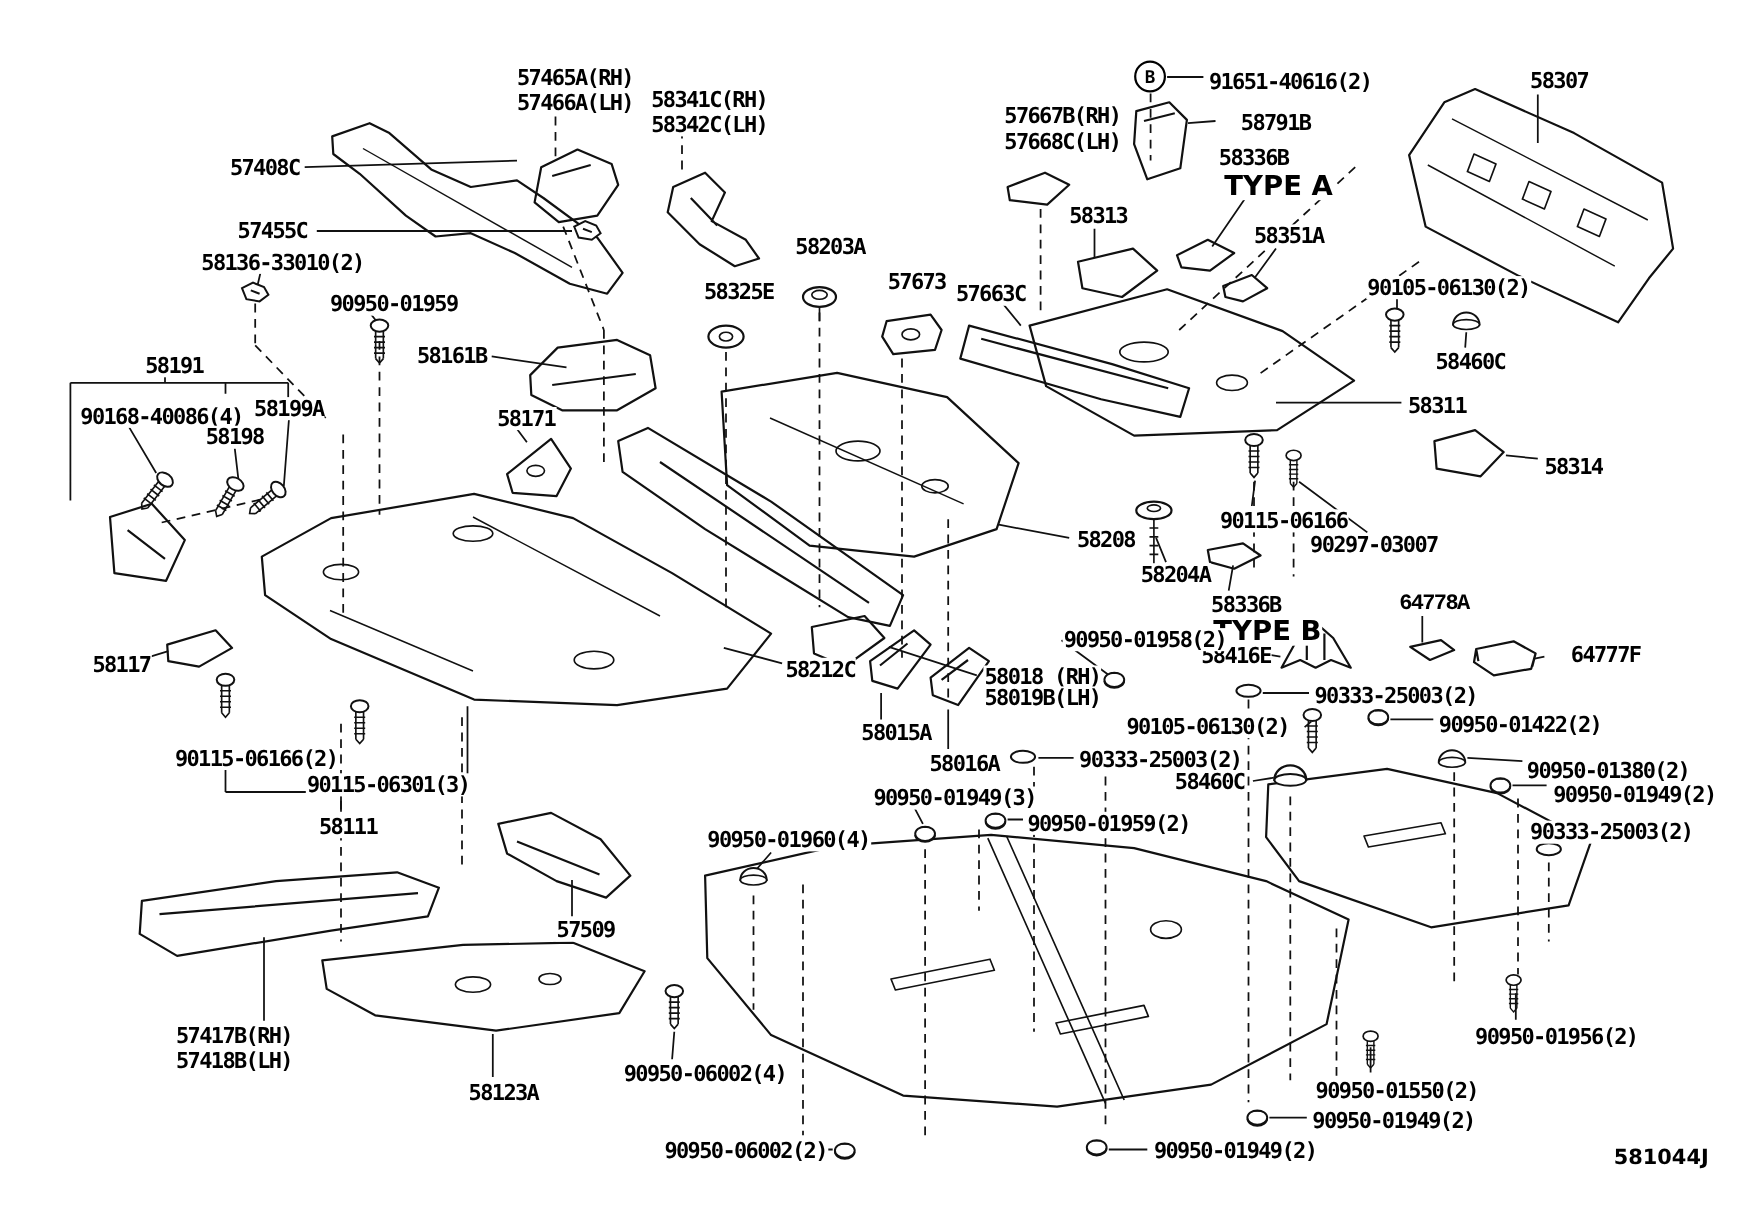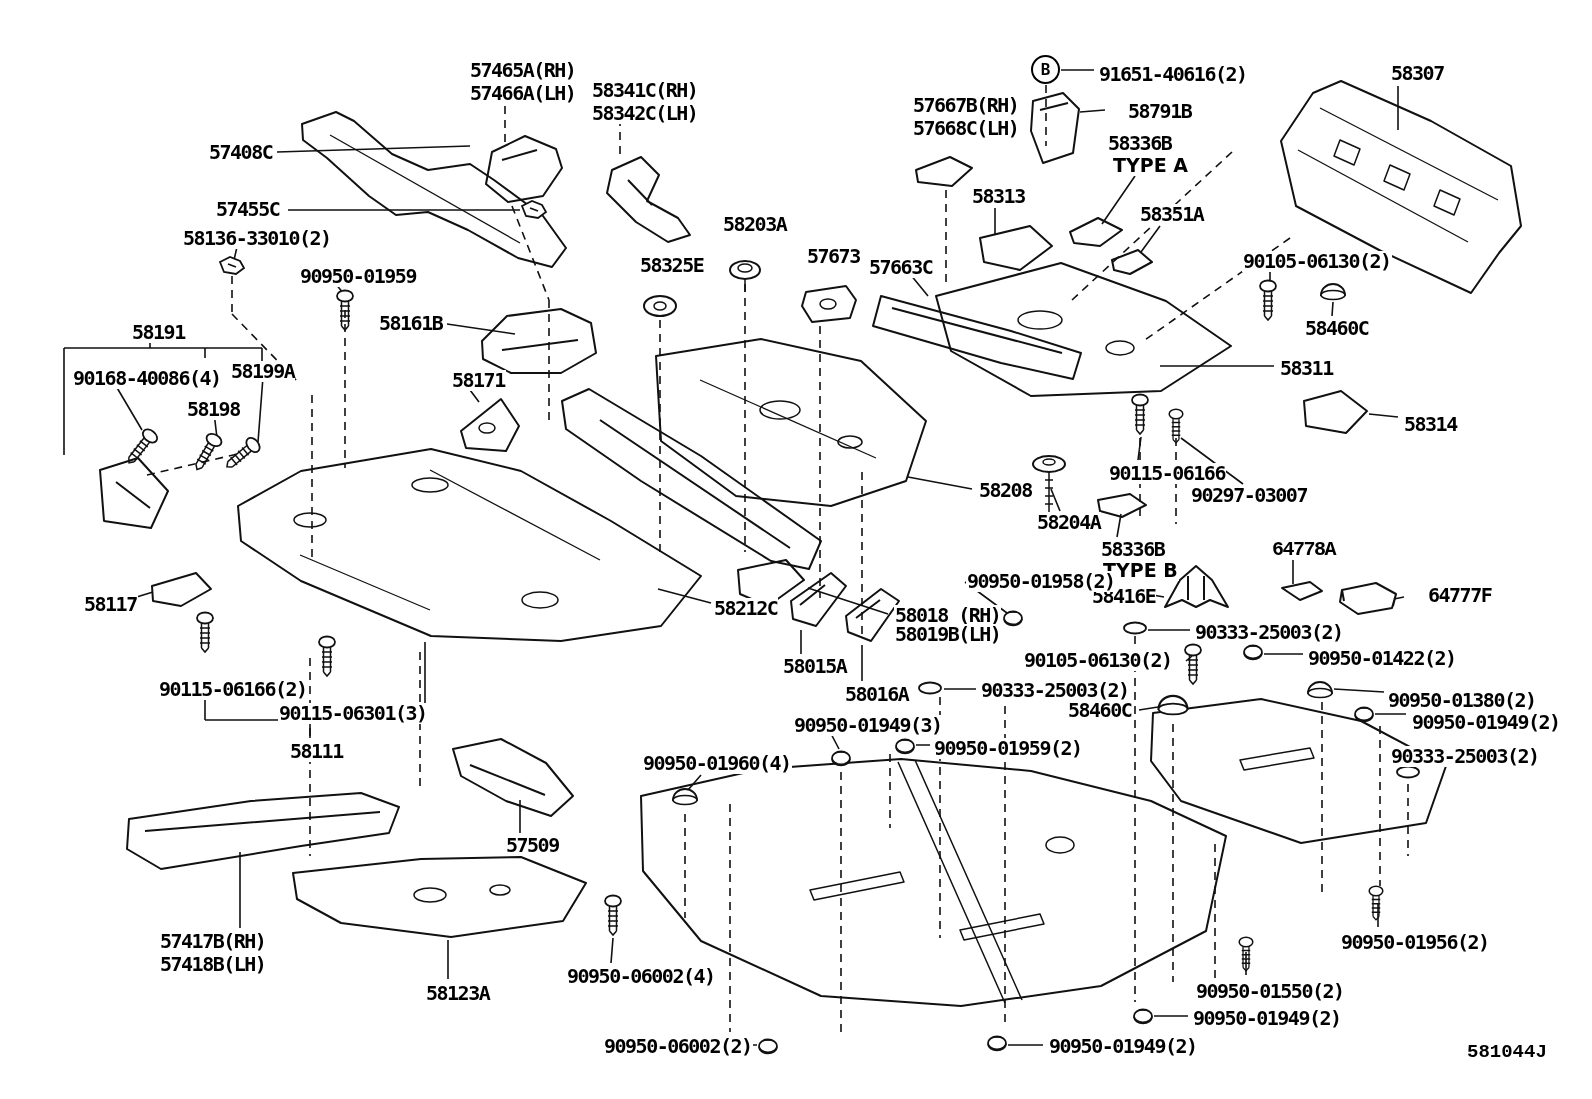--- a/index.html
+++ b/index.html
@@ -1,21 +1,21 @@
 <!DOCTYPE html>
 <html><head>
 <meta charset="utf-8">
 <style>
   html,body{margin:0;padding:0;background:#fff;}
   .stage{position:relative;width:1592px;height:1099px;background:#fff;overflow:hidden;
          font-family:"DejaVu Sans Mono",monospace;}
   .art-svg{position:absolute;left:0;top:0;z-index:1;}
   .part-label{position:absolute;font-weight:bold;font-size:20px;letter-spacing:-1.5px;
               line-height:1.05;color:#000;background:#fff;white-space:pre;padding:0 1px;z-index:2;}
-  .part-label.light{font-family:"DejaVu Sans",sans-serif;font-weight:600;font-size:19px;letter-spacing:0;}
+  .part-label.light{font-family:"DejaVu Sans",sans-serif;font-weight:600;font-size:25px;letter-spacing:0;}
   .part-label.code{font-family:"DejaVu Sans",sans-serif;font-weight:600;font-size:19px;letter-spacing:0;}
   .circle-marker{position:absolute;width:25px;height:25px;border:2.5px solid #000;border-radius:50%;
                  display:flex;align-items:center;justify-content:center;font-weight:bold;font-size:16px;
                  background:#fff;z-index:2;font-family:"DejaVu Sans Mono",monospace;}
 </style>
 </head>
 <body>
 
 <div class="stage">
 
@@ -220,21 +220,21 @@
       <div class="part-label" style="left: 469px; top: 83px;">57466A(LH)</div>
       <div class="part-label" style="left: 591px; top: 80px;">58341C(RH)</div>
       <div class="part-label" style="left: 591px; top: 103px;">58342C(LH)</div>
       <div class="part-label" style="left: 208px; top: 142px;">57408C</div>
       <div class="part-label" style="left: 215px; top: 199px;">57455C</div>
       <div class="part-label" style="left: 182px; top: 228px;">58136-33010(2)</div>
       <div class="part-label" style="left: 299px; top: 266px;">90950-01959</div>
       <div class="part-label" style="left: 131px; top: 322px;">58191</div>
       <div class="part-label" style="left: 72px; top: 368px;">90168-40086(4)</div>
       <div class="part-label" style="left: 230px; top: 361px;">58199A</div>
-      <div class="part-label" style="left: 186px; top: 387px; margin-top: 12px;">58198</div>
+      <div class="part-label" style="left: 186px; top: 387px;">58198</div>
       <div class="part-label" style="left: 378px; top: 313px;">58161B</div>
       <div class="part-label" style="left: 451px; top: 370px;">58171</div>
       <div class="part-label" style="left: 639px; top: 255px;">58325E</div>
       <div class="part-label" style="left: 722px; top: 214px;">58203A</div>
       <div class="part-label" style="left: 806px; top: 246px;">57673</div>
       <div class="part-label" style="left: 912px; top: 95px;">57667B(RH)</div>
       <div class="part-label" style="left: 912px; top: 118px;">57668C(LH)</div>
       <div class="part-label" style="left: 1098px; top: 64px;">91651-40616(2)</div>
       <div class="part-label" style="left: 1127px; top: 101px;">58791B</div>
       <div class="part-label" style="left: 1107px; top: 133px;">58336B</div>
@@ -280,18 +280,18 @@
       <div class="part-label" style="left: 505px; top: 835px;">57509</div>
       <div class="part-label" style="left: 159px; top: 931px;">57417B(RH)</div>
       <div class="part-label" style="left: 159px; top: 954px;">57418B(LH)</div>
       <div class="part-label" style="left: 425px; top: 983px;">58123A</div>
       <div class="part-label" style="left: 566px; top: 966px;">90950-06002(4)</div>
       <div class="part-label" style="left: 603px; top: 1036px;">90950-06002(2)</div>
       <div class="part-label" style="left: 1048px; top: 1036px;">90950-01949(2)</div>
       <div class="part-label" style="left: 1195px; top: 981px;">90950-01550(2)</div>
       <div class="part-label" style="left: 1192px; top: 1008px;">90950-01949(2)</div>
       <div class="part-label" style="left: 1340px; top: 932px;">90950-01956(2)</div>
-      <div class="part-label code" style="left: 1466px; top: 1043px; font-family: Liberation Mono, monospace;">581044J</div>
+      <div class="part-label code" style="left: 1466px; top: 1043px;">581044J</div>
     </div>
 
 <div class="circle-marker" id="b-marker" style="left: 1031px; top: 55px;">B</div>
 
 </div>
 
 </body></html>

